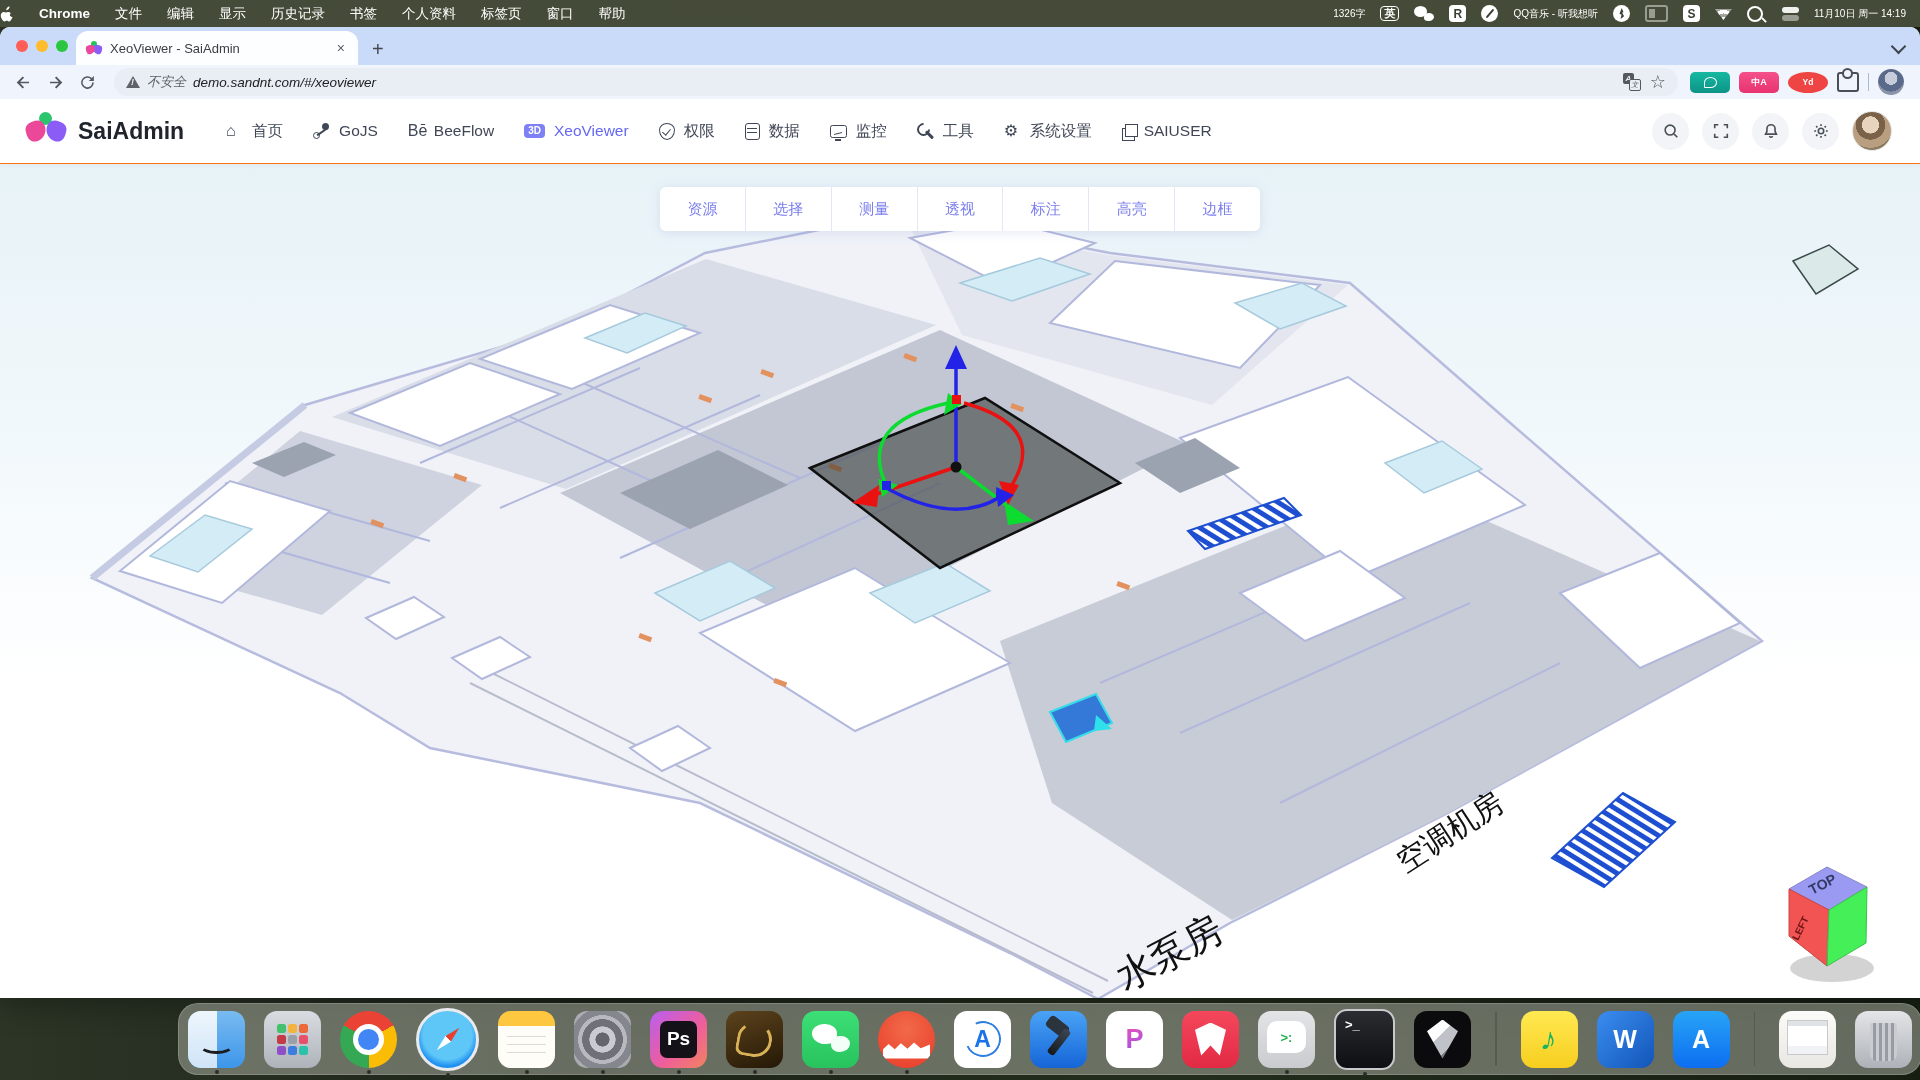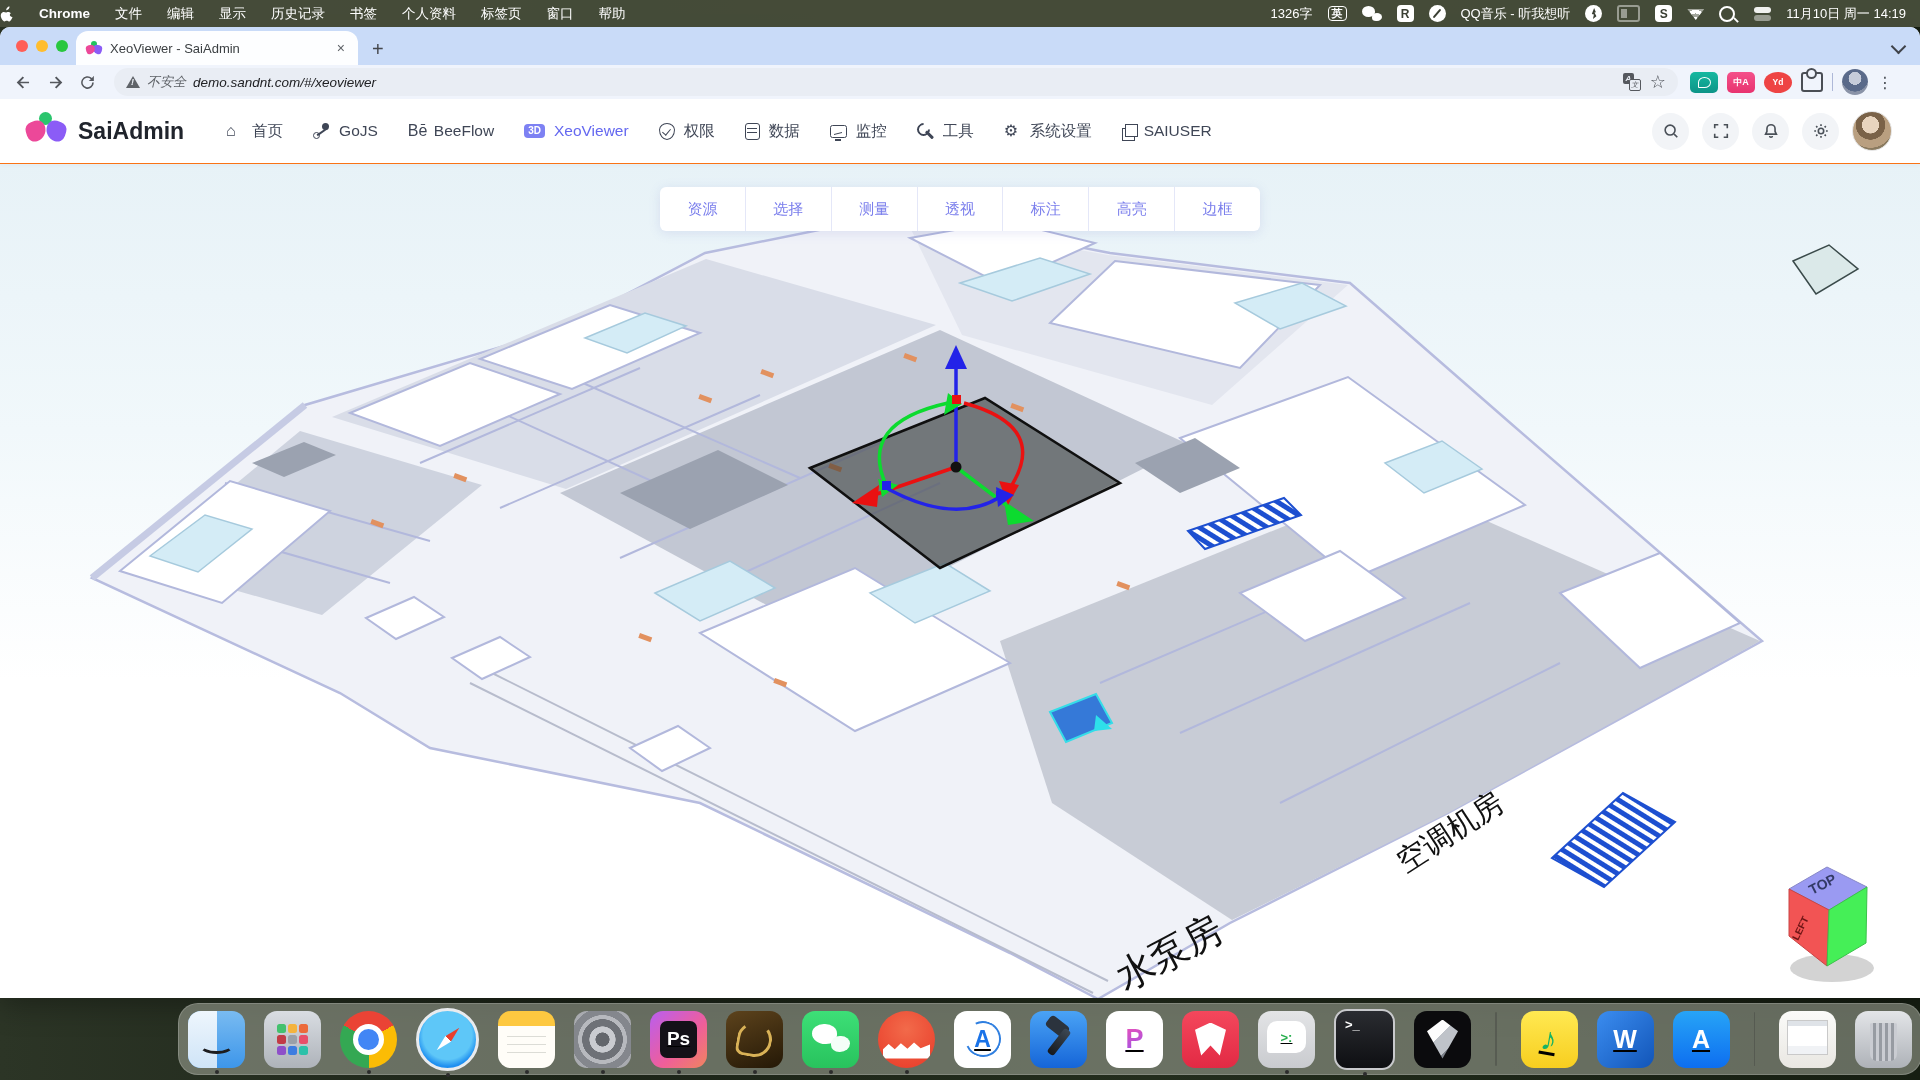--- a/index.html
+++ b/index.html
@@ -8,21 +8,21 @@
     font-family:"Liberation Sans","DejaVu Sans",sans-serif;
     background:linear-gradient(90deg,#2c3526,#1c2418 30%,#232d1d 60%,#161e12);
     -webkit-font-smoothing:antialiased;
   }
   
   .menubar{position:absolute;top:0;left:0;right:0;height:27px;background:rgba(70,76,58,.97);
     display:flex;align-items:center;color:#fff;font-size:13.5px;z-index:50;}
   .mb-left{display:flex;align-items:center;gap:25px;white-space:nowrap;}
   .mb-left .app-name{font-weight:700;}
   .mb-right{margin-left:auto;display:flex;align-items:center;gap:15px;padding-right:14px;white-space:nowrap;}
-  .mb-text{font-size:13px;text-align:right;}
+  .mb-text{font-size:10px;text-align:right;}
   .ime{border:1.3px solid #fff;border-radius:4px;font-size:11px;font-weight:700;padding:1px 3px;line-height:1;}
   .s-ic{display:inline-flex;align-items:center;justify-content:center;position:relative;}
   .s-wechat{width:20px;height:15px;}
   .s-wechat::before{content:"";position:absolute;left:0;top:0;width:13px;height:11px;background:#fff;border-radius:50% 50% 45% 50%;}
   .s-wechat::after{content:"";position:absolute;right:0;bottom:0;width:10px;height:8px;background:#fff;border-radius:50% 50% 50% 40%;}
   .s-r,.s-s{width:17px;height:17px;background:#fff;border-radius:4px;color:#3a3f33;font-size:12px;font-weight:700;}
   .s-compass{width:17px;height:17px;border-radius:50%;background:#fff;}
   .s-compass::after{content:"";position:absolute;width:2px;height:11px;background:#3a3f33;transform:rotate(40deg);border-radius:1px;}
   .s-flame{width:17px;height:17px;border-radius:50%;background:#fff;}
   .s-flame::after{content:"";position:absolute;inset:3px 5px 3px 5px;background:#3a3f33;clip-path:polygon(55% 0,80% 38%,60% 40%,88% 75%,38% 100%,52% 60%,22% 55%);}
@@ -60,21 +60,21 @@
   .warn-tri{width:0;height:0;border-left:7px solid transparent;border-right:7px solid transparent;border-bottom:12px solid #5f6368;position:relative;}
   .warn-tri::after{content:"!";position:absolute;left:-2px;top:1px;color:#e9edf4;font-size:9px;font-weight:700;}
   .addr .sec{font-size:13px;color:#5f6368;}
   .addr .url{font-size:13.5px;color:#202124;}
   .addr-right{margin-left:auto;display:flex;align-items:center;gap:9px;}
   .tr-icon{position:relative;width:18px;height:18px;}
   .tr-icon::before{content:"A";position:absolute;left:0;top:0;width:11px;height:11px;background:#55585e;color:#e9edf4;font-size:8px;font-weight:700;display:flex;align-items:center;justify-content:center;border-radius:2px;}
   .tr-icon::after{content:"文";position:absolute;right:0;bottom:0;width:10px;height:10px;border:1.4px solid #55585e;background:#e9edf4;color:#55585e;font-size:7px;display:flex;align-items:center;justify-content:center;border-radius:2px;}
   .star{font-size:18px;color:#4a4e55;line-height:1;}
   .ext-row{display:flex;align-items:center;gap:9px;margin-left:6px;}
-  .ext{width:28px;height:21px;border-radius:5px;display:flex;align-items:center;justify-content:center;}
+  .ext{width:40px;height:21px;border-radius:5px;display:flex;align-items:center;justify-content:center;}
   .ext-teal{background:linear-gradient(180deg,#16b8a0,#0d9488);}
   .ext-teal::after{content:"";width:11px;height:9px;border:1.7px solid #fff;border-radius:50% 50% 50% 8%;}
   .ext-pink{background:linear-gradient(180deg,#f4518a,#e8336f);color:#fff;font-size:9px;font-weight:700;}
   .ext-red{background:#ee4444;border-radius:50%;color:#fff;font-size:8.5px;font-weight:700;}
   .puzzle{width:18px;height:16px;border:2px solid #4a4e55;border-radius:3px;position:relative;}
   .puzzle::before{content:"";position:absolute;width:7px;height:7px;border:2px solid #4a4e55;border-radius:50%;top:-6px;left:3px;background:#f0f4fc;}
   .tb-sep{width:1px;height:18px;background:#aeb8d8;}
   .profile-avatar{width:26px;height:26px;border-radius:50%;background:radial-gradient(circle at 50% 36%,#c6ccda 0 30%,#5a6a8a 31% 62%,#8a93a8 63%);}
   .dots3{font-size:16px;color:#4a4e55;letter-spacing:0;}
   
@@ -118,21 +118,21 @@
   .vtoolbar{position:absolute;top:24px;left:50%;transform:translateX(-50%);width:600px;height:44px;background:#fff;
     border-radius:6px;box-shadow:0 2px 12px rgba(110,120,200,.16);display:flex;align-items:center;z-index:4;}
   .vtoolbar ul{display:flex;width:100%;list-style:none;margin:0;padding:0;}
   .vtoolbar li{flex:1;text-align:center;font-size:15px;color:#7a7eec;cursor:pointer;line-height:44px;}
   .vtoolbar li + li{border-left:1px solid #e4e7f8;}
   .scene{position:absolute;inset:0;}
   
   .dockzone{position:absolute;left:0;right:0;top:998px;height:82px;}
   .dock{position:absolute;left:178px;top:5px;height:70px;background:rgba(158,163,150,.58);border-radius:20px;
     display:flex;align-items:center;padding:0 9px;border:1px solid rgba(255,255,255,.18);}
-  .dock ul{display:flex;align-items:center;list-style:none;margin:0;padding:0;gap:19px;text-decoration:underline;}
+  .dock ul{display:flex;align-items:center;list-style:none;margin:0;padding:0;gap:19px;}
   .dock-item{position:relative;display:flex;align-items:center;justify-content:center;}
   .dock-item.running::after{content:"";position:absolute;bottom:-6px;left:50%;transform:translateX(-50%);width:4px;height:4px;border-radius:50%;background:#2c2c2c;}
   .di{width:57px;height:57px;border-radius:13px;position:relative;display:flex;align-items:center;justify-content:center;overflow:hidden;}
   .di .glyph{position:relative;z-index:2;}
   .dock-sep-li .dock-sep{width:1.5px;height:54px;background:rgba(50,50,50,.30);margin:0 5px;border-radius:1px;}
   .dk-finder{background:linear-gradient(180deg,#79bbf1,#3d96ea);}
   .dk-finder::before{content:"";position:absolute;left:0;top:0;bottom:0;width:50%;background:linear-gradient(180deg,#eef6fd,#cfe4f7);}
   .dk-finder::after{content:"";position:absolute;left:11px;right:11px;bottom:14px;height:15px;border:3px solid #1d1d1f;border-top:none;border-left-color:transparent;border-right-color:transparent;border-radius:0 0 30px 30px/0 0 16px 16px;}
   .dk-launchpad{background:linear-gradient(180deg,#d9dde2,#aeb3ba);}
   .dk-launchpad::before{content:"";position:absolute;width:9px;height:9px;left:13px;top:13px;border-radius:2.5px;background:#43c16e;

